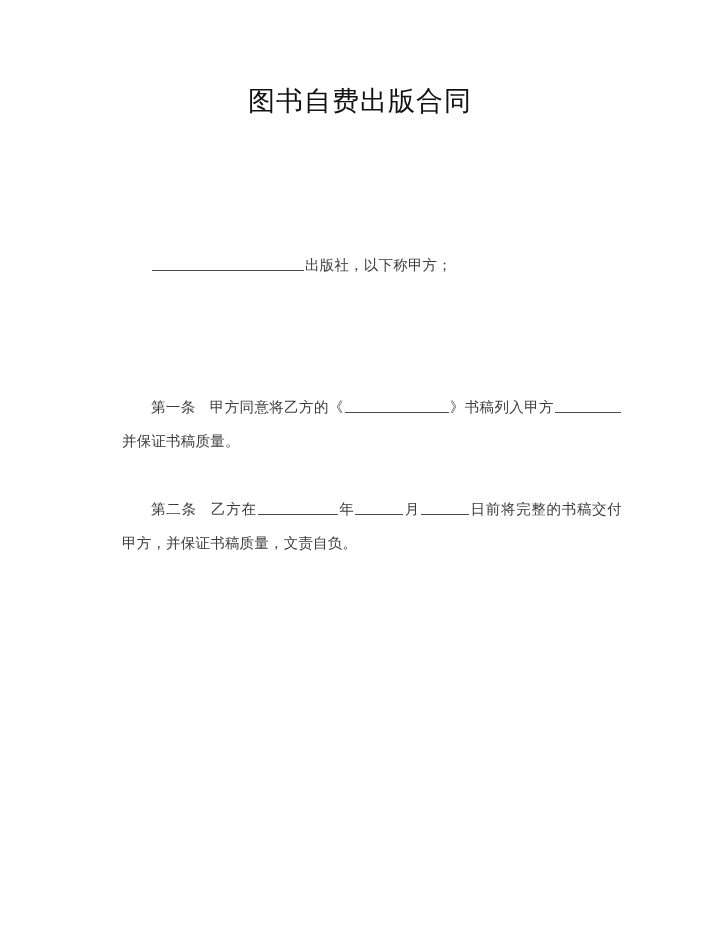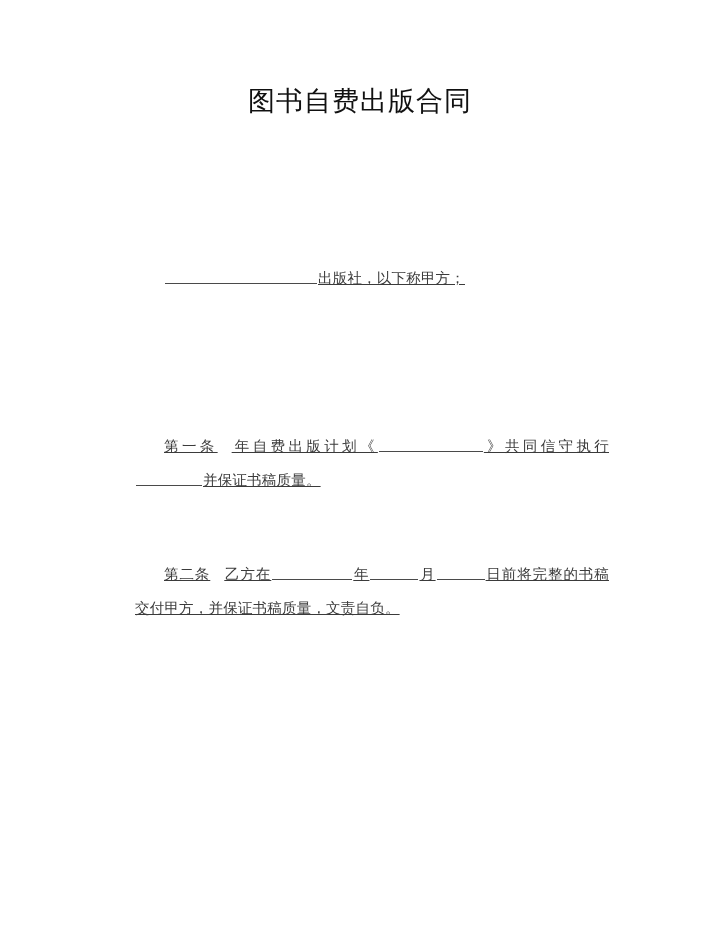--- a/index.html
+++ b/index.html
@@ -47,22 +47,21 @@
   }
 
   .para {
     font-size: 14.5px;
     line-height: 34px;
     color: #3b3b3b;
     letter-spacing: 0.2px;
     text-align: justify;
     text-justify: inter-ideograph;
     word-break: break-all;
-    margin: 13px;
-    text-decoration: underline;
+    margin: 0;
   }
 
   .para.indent {
     text-indent: 29px;
   }
 
   
   .gap-a { height: 36px; }
   .gap-b { height: 36px; }
   .gap-c { height: 36px; }
@@ -101,21 +100,21 @@
     <p class="para indent"><span class="blank w-party"></span><span>出版社，以下称甲方；</span></p>
 
     <div class="gap-a"></div>
 
 
     <div class="gap-b"></div>
 
 
     <div class="gap-c"></div>
 
-    <p class="para indent"><span>第一条</span><span class="cn-sp"></span><span>年自费出版计划《</span><span class="blank w-title"></span><span>》共同信守执行</span><span class="blank w-year1"></span><span>并保证书稿质量。</span></p>
+    <p class="para indent"><span>第一条</span><span class="cn-sp"></span><span>甲方同意将乙方的《</span><span class="blank w-title"></span><span>》书稿列入甲方</span><span class="blank w-year1"></span><span>并保证书稿质量。</span></p>
 
     <div class="gap-d"></div>
 
     <p class="para indent"><span>第二条</span><span class="cn-sp"></span><span>乙方在</span><span class="blank w-year2"></span><span>年</span><span class="blank w-month"></span><span>月</span><span class="blank w-day"></span><span>日前将完整的书稿交付甲方，并保证书稿质量，文责自负。</span></p>
 
     <div class="gap-e"></div>
 
 
   </div>
 

